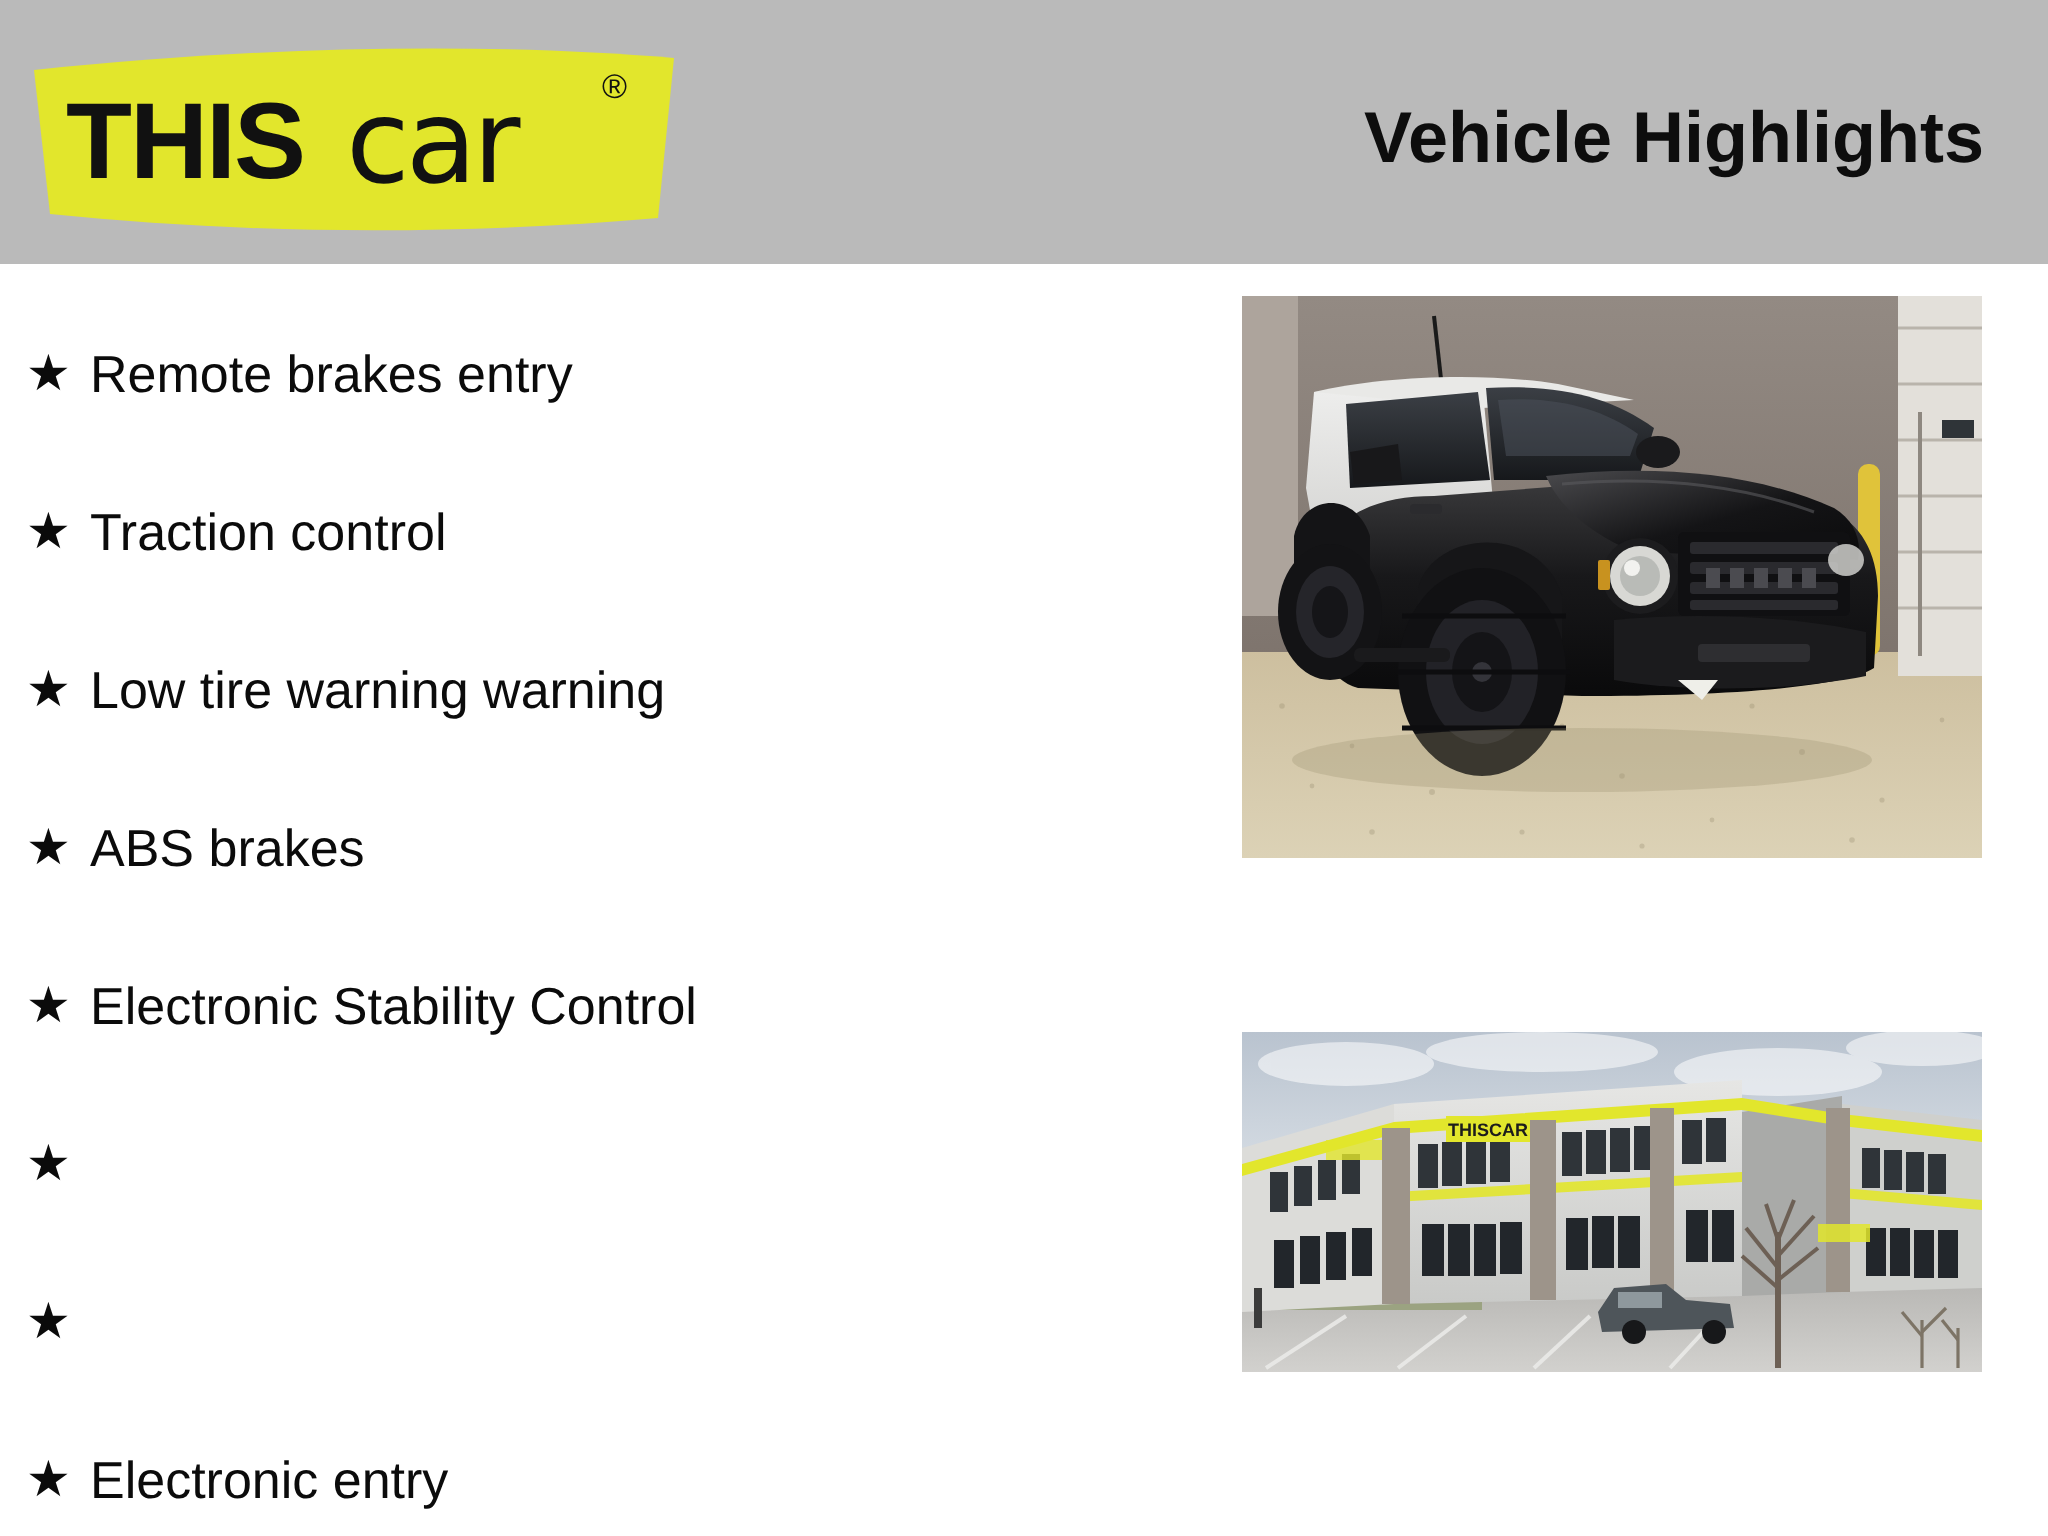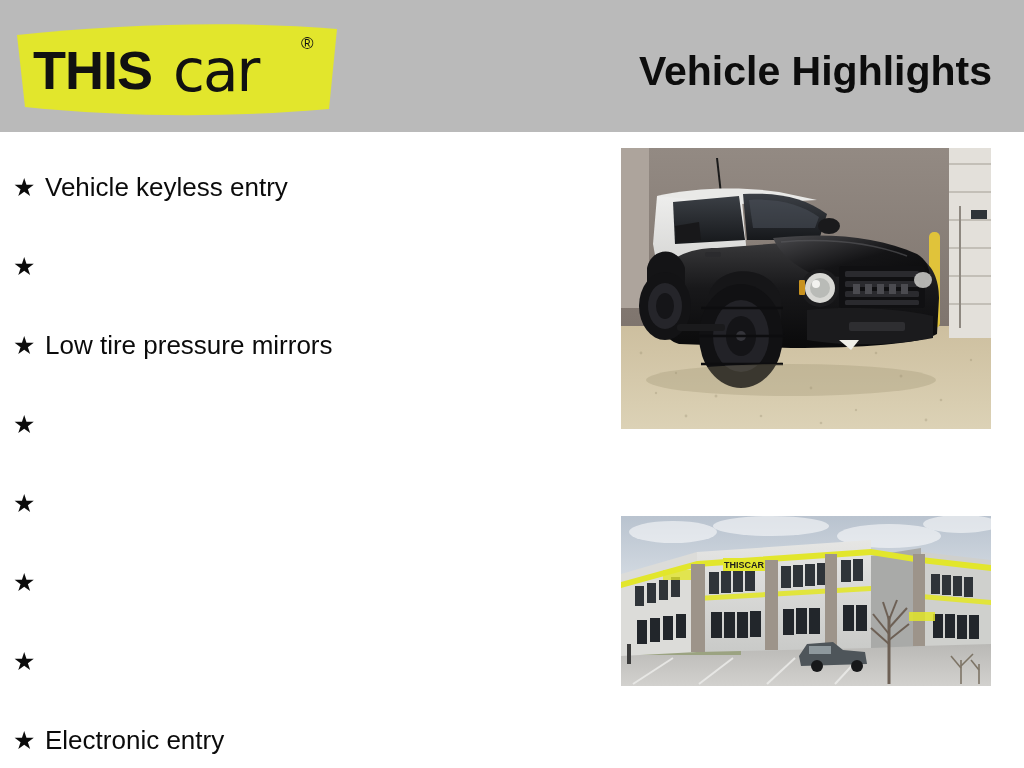--- a/index.html
+++ b/index.html
@@ -56,21 +56,21 @@
     font-family: "Liberation Sans", sans-serif;
     font-size: 17px;
     fill: #111111;
   }
 
   
   #page-title {
     position: absolute;
     right: 32px;
     top: 48px;
-    font-size: 41px;
+    font-size: 36px;
     font-weight: bold;
     color: #0d0d0d;
     letter-spacing: 0px;
     white-space: nowrap;
   }
 
   
   #highlights-list {
     position: absolute;
     left: 0;
@@ -132,34 +132,37 @@
       <text class="logo-wordmark-car" x="162" y="72">car</text>
       <text class="logo-reg" x="290" y="30">®</text>
     </svg>
   </div>
 
   <div id="page-title">Vehicle Highlights</div>
 
   <ul id="highlights-list">
     <li class="highlight-item">
       <span class="highlight-bullet">★</span>
-      <span>Vehicle keyless entry</span>
-    </li>
-    <li class="highlight-item">
-      <span class="highlight-bullet">★</span>
-    </li>
-    <li class="highlight-item">
-      <span class="highlight-bullet">★</span>
-      <span>Low tire pressure mirrors</span>
-    </li>
-    <li class="highlight-item">
-      <span class="highlight-bullet">★</span>
-    </li>
-    <li class="highlight-item">
-      <span class="highlight-bullet">★</span>
+      <span>Remote brakes entry</span>
+    </li>
+    <li class="highlight-item">
+      <span class="highlight-bullet">★</span>
+      <span>Traction control</span>
+    </li>
+    <li class="highlight-item">
+      <span class="highlight-bullet">★</span>
+      <span>Low tire warning warning</span>
+    </li>
+    <li class="highlight-item">
+      <span class="highlight-bullet">★</span>
+      <span>ABS brakes</span>
+    </li>
+    <li class="highlight-item">
+      <span class="highlight-bullet">★</span>
+      <span>Electronic Stability Control</span>
     </li>
     <li class="highlight-item">
       <span class="highlight-bullet">★</span>
     </li>
     <li class="highlight-item">
       <span class="highlight-bullet">★</span>
     </li>
     <li class="highlight-item">
       <span class="highlight-bullet">★</span>
       <span>Electronic entry</span>

